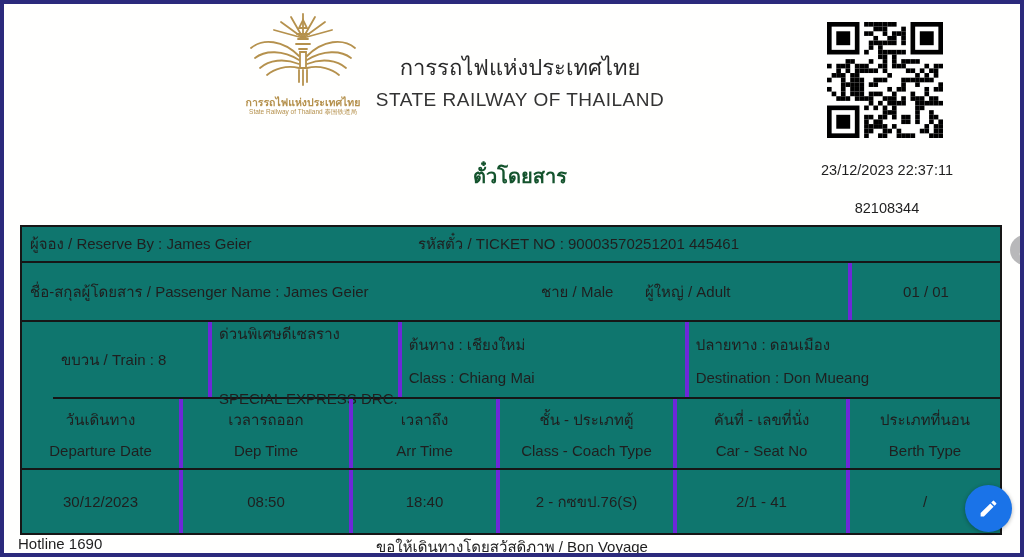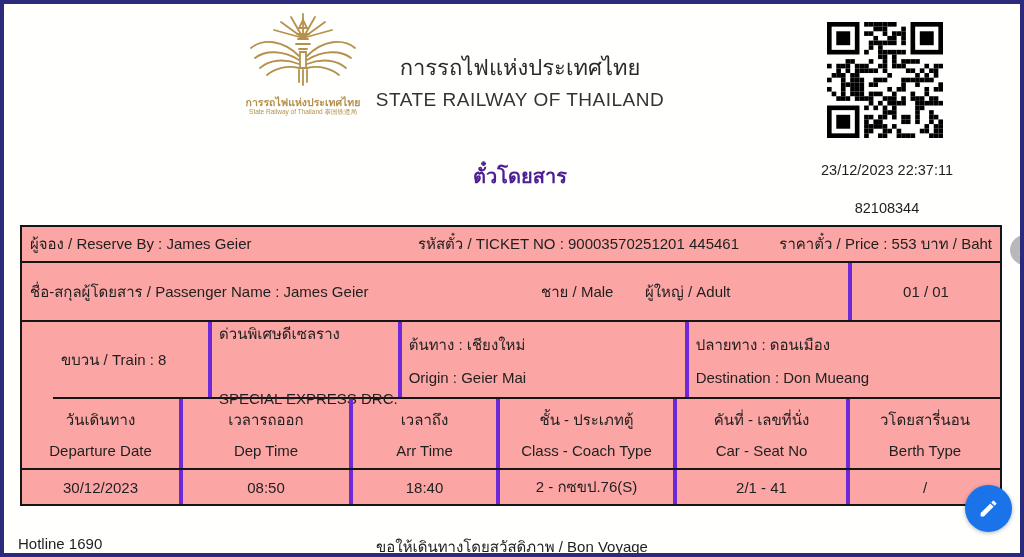--- a/index.html
+++ b/index.html
@@ -14,44 +14,44 @@
   .logo-thai { color:#b5914d; font-weight:bold; font-size:10.5px; line-height:12px; white-space:nowrap; }
   .logo-eng  { color:#b5914d; font-size:6.5px; line-height:8px; white-space:nowrap; }
   .org-thai { position:absolute; left:256px; top:46px; width:520px; text-align:center;
               font-size:22px; color:#2a2a2a; }
   .org-eng  { position:absolute; left:256px; top:85px; width:520px; text-align:center;
               font-size:19px; letter-spacing:0.5px; color:#333; }
   .qr { position:absolute; left:823px; top:18px; width:116px; height:116px; }
   .issued { position:absolute; left:763px; top:158px; width:240px; text-align:center; font-size:14.5px; }
   .refnum { position:absolute; left:763px; top:196px; width:240px; text-align:center; font-size:14.5px; }
   .ticket-title { position:absolute; left:256px; top:156px; width:520px; text-align:center;
-                  font-size:20px; font-weight:bold; color:#4c1d95; }
+                  font-size:20px; font-weight:bold; color:#14532d; }
 
   
   .ticket-table { position:absolute; left:16px; top:221px; width:982px;
-                  border:2px solid #161616; background:#fca5a5; font-size:15px; }
+                  border:2px solid #161616; background:#0f766e; font-size:15px; }
   .trow { position:relative; display:flex; border-bottom:2px solid #161616; }
   .trow:last-child { border-bottom:none; }
   .tcell { position:relative; border-left:4px solid #6d28d9; }
   .tcell:first-child { border-left:none; }
   .row1 { height:36px; }
   .row1 span { position:absolute; top:50%; transform:translateY(-50%); white-space:nowrap; }
   .row2 { height:59px; }
   .row2 .main { flex:0 0 826px; }
   .row2 .main span { position:absolute; top:50%; transform:translateY(-50%); white-space:nowrap; }
   .row2 .count { flex:1; display:flex; align-items:center; justify-content:center; }
   .row3 { height:77px;margin-left:31px; }
   .row3 .c1 { flex:0 0 155px; display:flex; align-items:center; padding-left:8px; }
   .row3 .c2 { flex:0 0 172px;gap:44px; }
   .row3 .c3 { flex:0 0 287px; }
   .row3 .c4 { flex:1; }
   .two-line { display:flex; flex-direction:column; justify-content:space-evenly; padding-left:7px; }
   .two-line div { white-space:nowrap; }
   .row4 { height:71px; }
-  .row5 { height:34px; }
+  .row5 { height:63px; }
   .hcell { display:flex; flex-direction:column; justify-content:space-evenly;
            align-items:center; text-align:center; }
   .vcell { display:flex; align-items:center; justify-content:center; }
   .w1{flex:0 0 157px;} .w2{flex:0 0 170px;} .w3{flex:0 0 147px;}
   .w4{flex:0 0 177px;} .w5{flex:0 0 173px;} .w6{flex:1;}
 
   
   .hotline { position:absolute; left:14px; top:531px; font-size:15px; }
   .voyage  { position:absolute; left:0; top:531px; width:1016px; text-align:center; font-size:15px; }
 
@@ -335,21 +335,20 @@
   <div class="issued">23/12/2023 22:37:11</div>
   <div class="refnum">82108344</div>
 
   <div class="ticket-title">ตั๋วโดยสาร</div>
 
   <div class="ticket-table">
 
     <div class="trow row1">
       <span style="left:8px">ผู้จอง / Reserve By : James Geier</span>
       <span style="left:396px">รหัสตั๋ว / TICKET NO : 90003570251201 445461</span>
-      <span style="right:8px">ราคาตั๋ว / Price : 553 บาท / Baht</span>
     </div>
 
     <div class="trow row2">
       <div class="tcell main">
         <span style="left:8px">ชื่อ-สกุลผู้โดยสาร / Passenger Name : James Geier</span>
         <span style="left:519px">ชาย / Male</span>
         <span style="left:623px">ผู้ใหญ่ / Adult</span>
       </div>
       <div class="tcell count">
         <span>01 / 01</span>
@@ -359,21 +358,21 @@
     <div class="trow row3">
       <div class="tcell c1">
         <span>ขบวน / Train : 8</span>
       </div>
       <div class="tcell c2 two-line">
         <div>ด่วนพิเศษดีเซลราง</div>
         <div>SPECIAL EXPRESS DRC.</div>
       </div>
       <div class="tcell c3 two-line">
         <div>ต้นทาง : เชียงใหม่</div>
-        <div>Origin : Geier Mai</div>
+        <div>Class : Chiang Mai</div>
       </div>
       <div class="tcell c4 two-line">
         <div>ปลายทาง : ดอนเมือง</div>
         <div>Destination : Don Mueang</div>
       </div>
     </div>
 
     <div class="trow row4">
       <div class="tcell hcell w1">
         <div>วันเดินทาง</div>
@@ -389,21 +388,21 @@
       </div>
       <div class="tcell hcell w4">
         <div>ชั้น - ประเภทตู้</div>
         <div>Class - Coach Type</div>
       </div>
       <div class="tcell hcell w5">
         <div>คันที่ - เลขที่นั่ง</div>
         <div>Car - Seat No</div>
       </div>
       <div class="tcell hcell w6">
-        <div>วโดยสารี่นอน</div>
+        <div>ประเภทที่นอน</div>
         <div>Berth Type</div>
       </div>
     </div>
 
     <div class="trow row5">
       <div class="tcell vcell w1">30/12/2023</div>
       <div class="tcell vcell w2">08:50</div>
       <div class="tcell vcell w3">18:40</div>
       <div class="tcell vcell w4">2 - กซขป.76(S)</div>
       <div class="tcell vcell w5">2/1 - 41</div>

